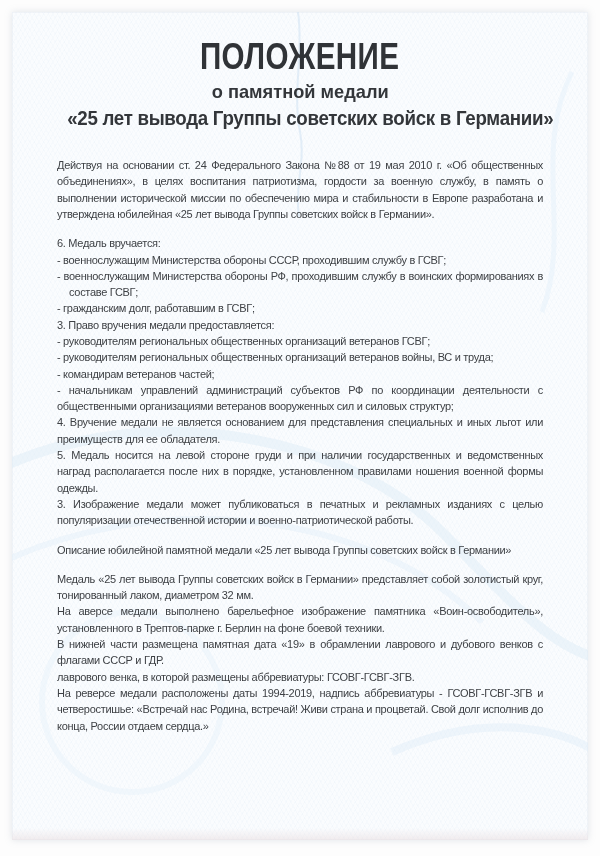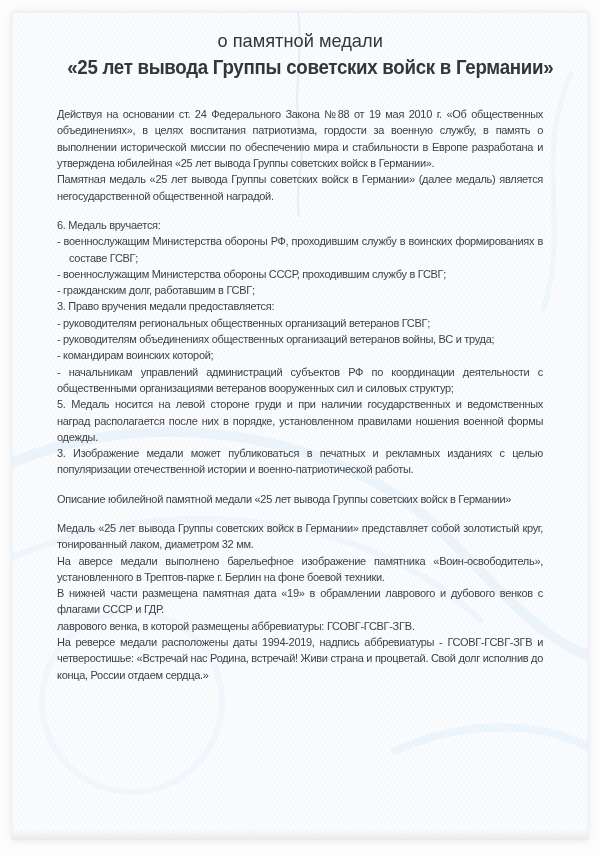--- a/index.html
+++ b/index.html
@@ -41,21 +41,21 @@
     margin:12px 0 4px 0;
     font-size:37px;
     font-weight:bold;
     color:#303337;
     letter-spacing:0.5px;
     line-height:1.05;
   }
   .title .condense{display:inline-block;transform:scaleX(0.80);transform-origin:center;}
   .subtitle1{
     text-align:center;
-    font-size:19px;font-weight:normal;color:#33363a;
+    font-size:19px;font-weight:bold;color:#33363a;
     margin:4px 0 2px 0;line-height:1.2;
   }
   .subtitle1 .condense,.subtitle2 .condense{display:inline-block;transform:scaleX(0.96);transform-origin:center;white-space:nowrap;}
   .subtitle2{
     text-align:center;
     font-size:19.5px;font-weight:bold;color:#33363a;
     margin:2px 0 0 0;line-height:1.25;letter-spacing:-0.3px;
   }
   .body{
     margin-top:27px;
@@ -76,35 +76,36 @@
     <svg class="watermark" width="576" height="828" viewBox="0 0 576 828" xmlns="http://www.w3.org/2000/svg">
       <path d="M286,0 C292,40 280,80 288,120 C294,150 282,175 287,205" fill="none" stroke="#cfe2f3" stroke-width="2" opacity="0.55"></path>
       <path d="M-40,470 C120,380 330,420 430,520 C500,590 540,640 600,650" fill="none" stroke="#dcebf7" stroke-width="10" opacity="0.45"></path>
       <path d="M-30,560 C140,470 360,500 470,610" fill="none" stroke="#e3effa" stroke-width="6" opacity="0.5"></path>
       <path d="M380,740 C470,700 560,710 610,760" fill="none" stroke="#dcebf7" stroke-width="8" opacity="0.4"></path>
       <path d="M560,60 C520,140 560,220 530,300" fill="none" stroke="#e3effa" stroke-width="5" opacity="0.45"></path>
       <circle cx="120" cy="690" r="90" fill="none" stroke="#e6f1fb" stroke-width="6" opacity="0.45"></circle>
     </svg>
 
     <div class="content">
+      <div class="title"><span class="condense">ПОЛОЖЕНИЕ</span></div>
       <div class="subtitle1"><span class="condense">о памятной медали</span></div>
       <div class="subtitle2"><span class="condense">«25 лет вывода Группы советских войск в Германии»</span></div>
       <div class="body">
           <div class="p">Действуя на основании ст. 24 Федерального Закона №88 от 19 мая 2010 г. «Об общественных объединениях», в целях воспитания патриотизма, гордости за военную службу, в память о выполнении исторической миссии по обеспечению мира и стабильности в Европе разработана и утверждена юбилейная «25 лет вывода Группы советских войск в Германии».</div>
-          <div class="p">Памятная медаль «25 лет вывода Группы советских войск в Германии» (далее медаль) является негосударственной общественной наградой.</div>
           <div class="gap"></div>
           <div class="p">6. Медаль вручается:</div>
+          <div class="li">- военнослужащим Министерства обороны СССР, проходившим службу в ГСВГ;</div>
           <div class="li">- военнослужащим Министерства обороны РФ, проходившим службу в воинских формированиях в составе ГСВГ;</div>
-          <div class="li">- военнослужащим Министерства обороны СССР, проходившим службу в ГСВГ;</div>
           <div class="li">- гражданским долг, работавшим в ГСВГ;</div>
           <div class="p">3. Право вручения медали предоставляется:</div>
           <div class="p">- руководителям региональных общественных организаций ветеранов ГСВГ;</div>
-          <div class="p">- руководителям объединениях общественных организаций ветеранов войны, ВС и труда;</div>
-          <div class="p">- командирам воинских которой;</div>
+          <div class="p">- руководителям региональных общественных организаций ветеранов войны, ВС и труда;</div>
+          <div class="p">- командирам ветеранов частей;</div>
           <div class="p">- начальникам управлений администраций субъектов РФ по координации деятельности с общественными организациями ветеранов вооруженных сил и силовых структур;</div>
+          <div class="p">4. Вручение медали не является основанием для представления специальных и иных льгот или преимуществ для ее обладателя.</div>
           <div class="p">5. Медаль носится на левой стороне груди и при наличии государственных и ведомственных наград располагается после них в порядке, установленном правилами ношения военной формы одежды.</div>
           <div class="p">3. Изображение медали может публиковаться в печатных и рекламных изданиях с целью популяризации отечественной истории и военно-патриотической работы.</div>
           <div class="gap"></div>
           <div class="p">Описание юбилейной памятной медали «25 лет вывода Группы советских войск в Германии»</div>
           <div class="gap"></div>
           <div class="p">Медаль «25 лет вывода Группы советских войск в Германии» представляет собой золотистый круг, тонированный лаком, диаметром 32 мм.</div>
           <div class="p">На аверсе медали выполнено барельефное изображение памятника «Воин-освободитель», установленного в Трептов-парке г. Берлин на фоне боевой техники.</div>
           <div class="p">В нижней части размещена памятная дата «19» в обрамлении лаврового и дубового венков с флагами СССР и ГДР.</div>
           <div class="p">лаврового венка, в которой размещены аббревиатуры: ГСОВГ-ГСВГ-ЗГВ.</div>
           <div class="p">На реверсе медали расположены даты 1994-2019, надпись аббревиатуры - ГСОВГ-ГСВГ-ЗГВ и четверостишье: «Встречай нас Родина, встречай! Живи страна и процветай. Свой долг исполнив до конца, России отдаем сердца.»</div>

